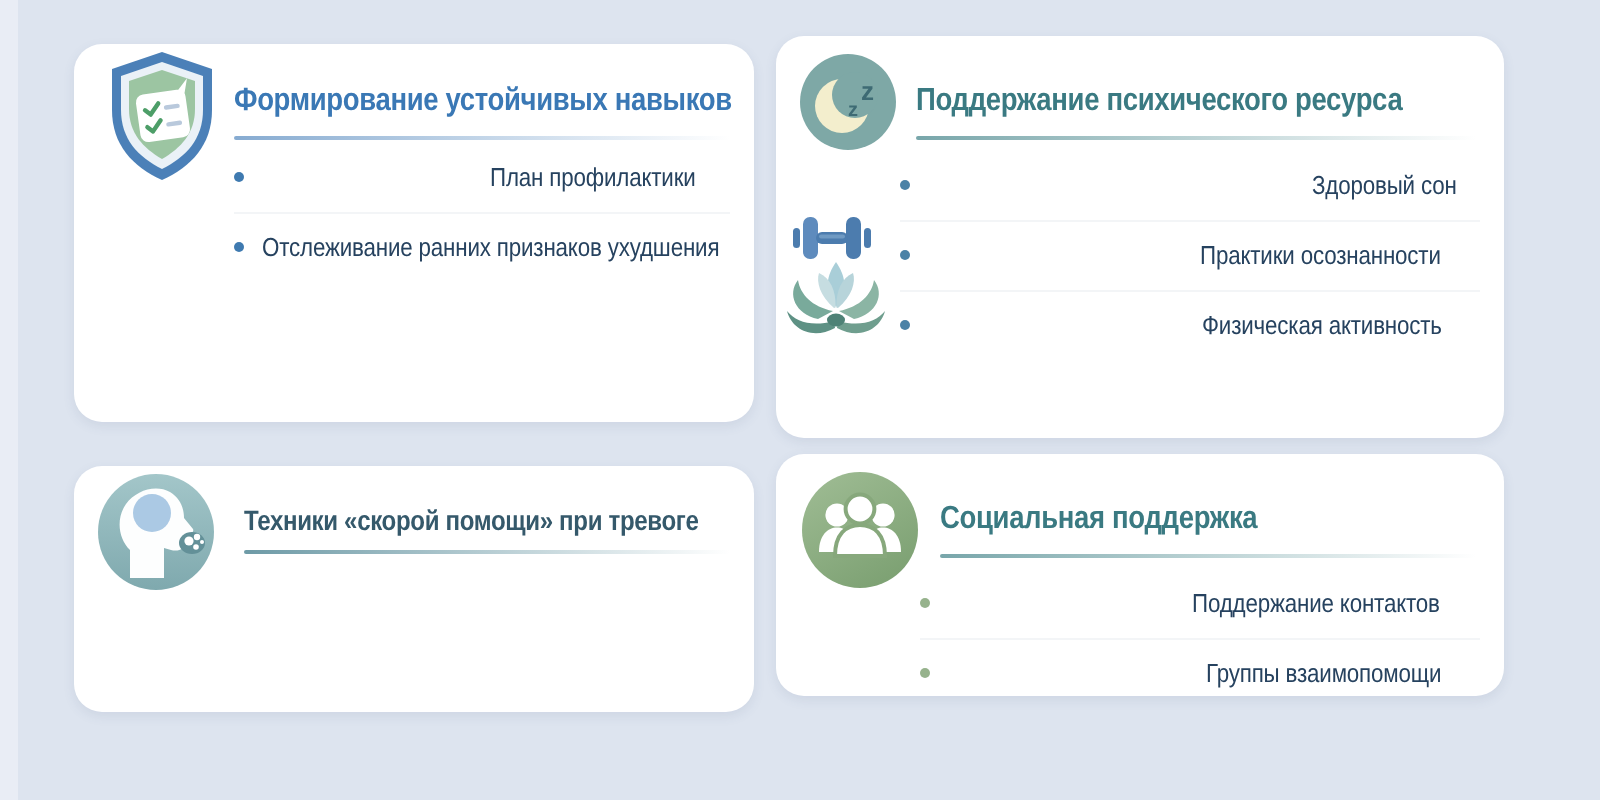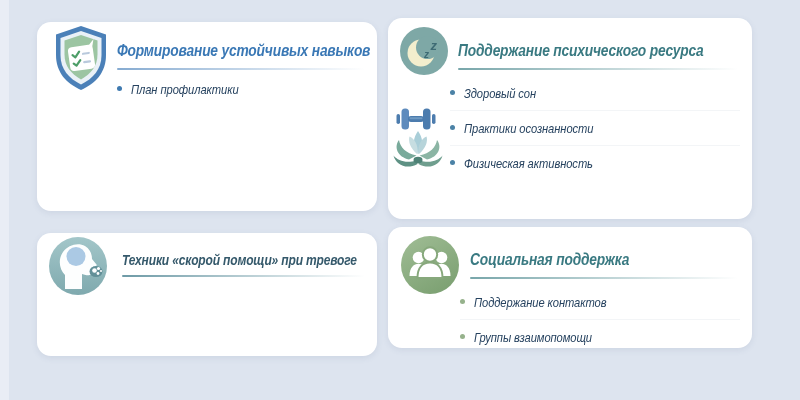--- a/index.html
+++ b/index.html
@@ -1,20 +1,19 @@
 <!DOCTYPE html>
 <html><head>
 <meta charset="utf-8">
 <style>
   html,body{margin:0;padding:0;}
   #stage{
     position:relative; width:800px; height:400px; overflow:hidden;
     background:#dde4ef;
     font-family:"Liberation Sans", sans-serif;
-    font-style:italic;
   }
   .page-edge{position:absolute; left:0; top:0; width:9px; height:400px; background:#e9edf5;}
   .card{
     position:absolute; background:#ffffff; border-radius:14px;
     box-shadow:0 2px 6px rgba(70,90,130,0.10);
     overflow:hidden;
   }
   .card.c1{left:37px; top:22px;  width:340px; height:189px;}
   .card.c2{left:388px;top:18px;  width:364px; height:201px;}
   .card.c3{left:37px; top:233px; width:340px; height:123px;}
@@ -34,21 +33,21 @@
   .c2 h2.title{left:70px; top:24px; font-size:16px; color:#3a7a82;}
   .c3 h2.title{left:85px; top:19px; font-size:14px; color:#35596b;}
   .c4 h2.title{left:82px; top:24px; font-size:16px; color:#3a7a82;}
 
   .rule{position:absolute; height:2px; border-radius:1px;}
   .c1 .rule{left:80px; top:46px; right:12px; background:linear-gradient(to right,#86abd1,rgba(134,171,209,0));}
   .c2 .rule{left:70px; top:50px; right:14px; background:linear-gradient(to right,#78a6aa,rgba(120,166,170,0));}
   .c3 .rule{left:85px; top:42px; right:12px; background:linear-gradient(to right,#6d9aa6,rgba(109,154,166,0));}
   .c4 .rule{left:82px; top:50px; right:14px; background:linear-gradient(to right,#78a6aa,rgba(120,166,170,0));}
 
-  ul.list{position:absolute; margin:0; padding:0; list-style:none; right:12px;}
+  ul.list{position:absolute; margin:0; padding:0; list-style:none; right:12px;text-align:right;}
   .c1 ul.list{left:80px; top:50px;}
   .c2 ul.list{left:62px; top:58px;}
   .c3 ul.list{left:80px; top:50px;}
   .c4 ul.list{left:72px; top:58px;}
 
   ul.list li{
     position:relative; padding:8px 0 8px 14px;
     border-bottom:1px solid rgba(90,110,140,0.07);
   }
   ul.list li:last-child{border-bottom:none;}
@@ -86,20 +85,21 @@
           <rect x="33.5" y="29" width="8" height="2.2" rx="1.1" fill="#b9c9dc"></rect>
           <path d="M24 38.5 l2.5 2.5 l4.5 -5" stroke="#4d9e68" stroke-width="2.2" fill="none" stroke-linecap="round" stroke-linejoin="round"></path>
           <rect x="33.5" y="37.5" width="8" height="2.2" rx="1.1" fill="#b9c9dc"></rect>
         </g>
       </svg>
     </span>
     <h2 class="title">Формирование устойчивых навыков</h2>
     <div class="rule"></div>
     <ul class="list">
       <li><span class="dot"></span><span class="li-text">План профилактики</span></li>
+      <li><span class="dot"></span><span class="li-text">Отслеживание ранних признаков ухудшения</span></li>
     </ul>
   </div>
 
   <div class="card c2">
     <span class="icon-main">
       <svg viewBox="0 0 48 48" width="48" height="48">
         <circle cx="24" cy="24" r="24" fill="#7ea8a6"></circle>
         <circle cx="21" cy="26" r="13.5" fill="#f3eecd"></circle>
         <circle cx="27.5" cy="20.5" r="11.5" fill="#7ea8a6"></circle>
         <text x="24" y="31" font-size="10" font-weight="bold" fill="#3e6b74" font-family="Liberation Sans, sans-serif">z</text>

